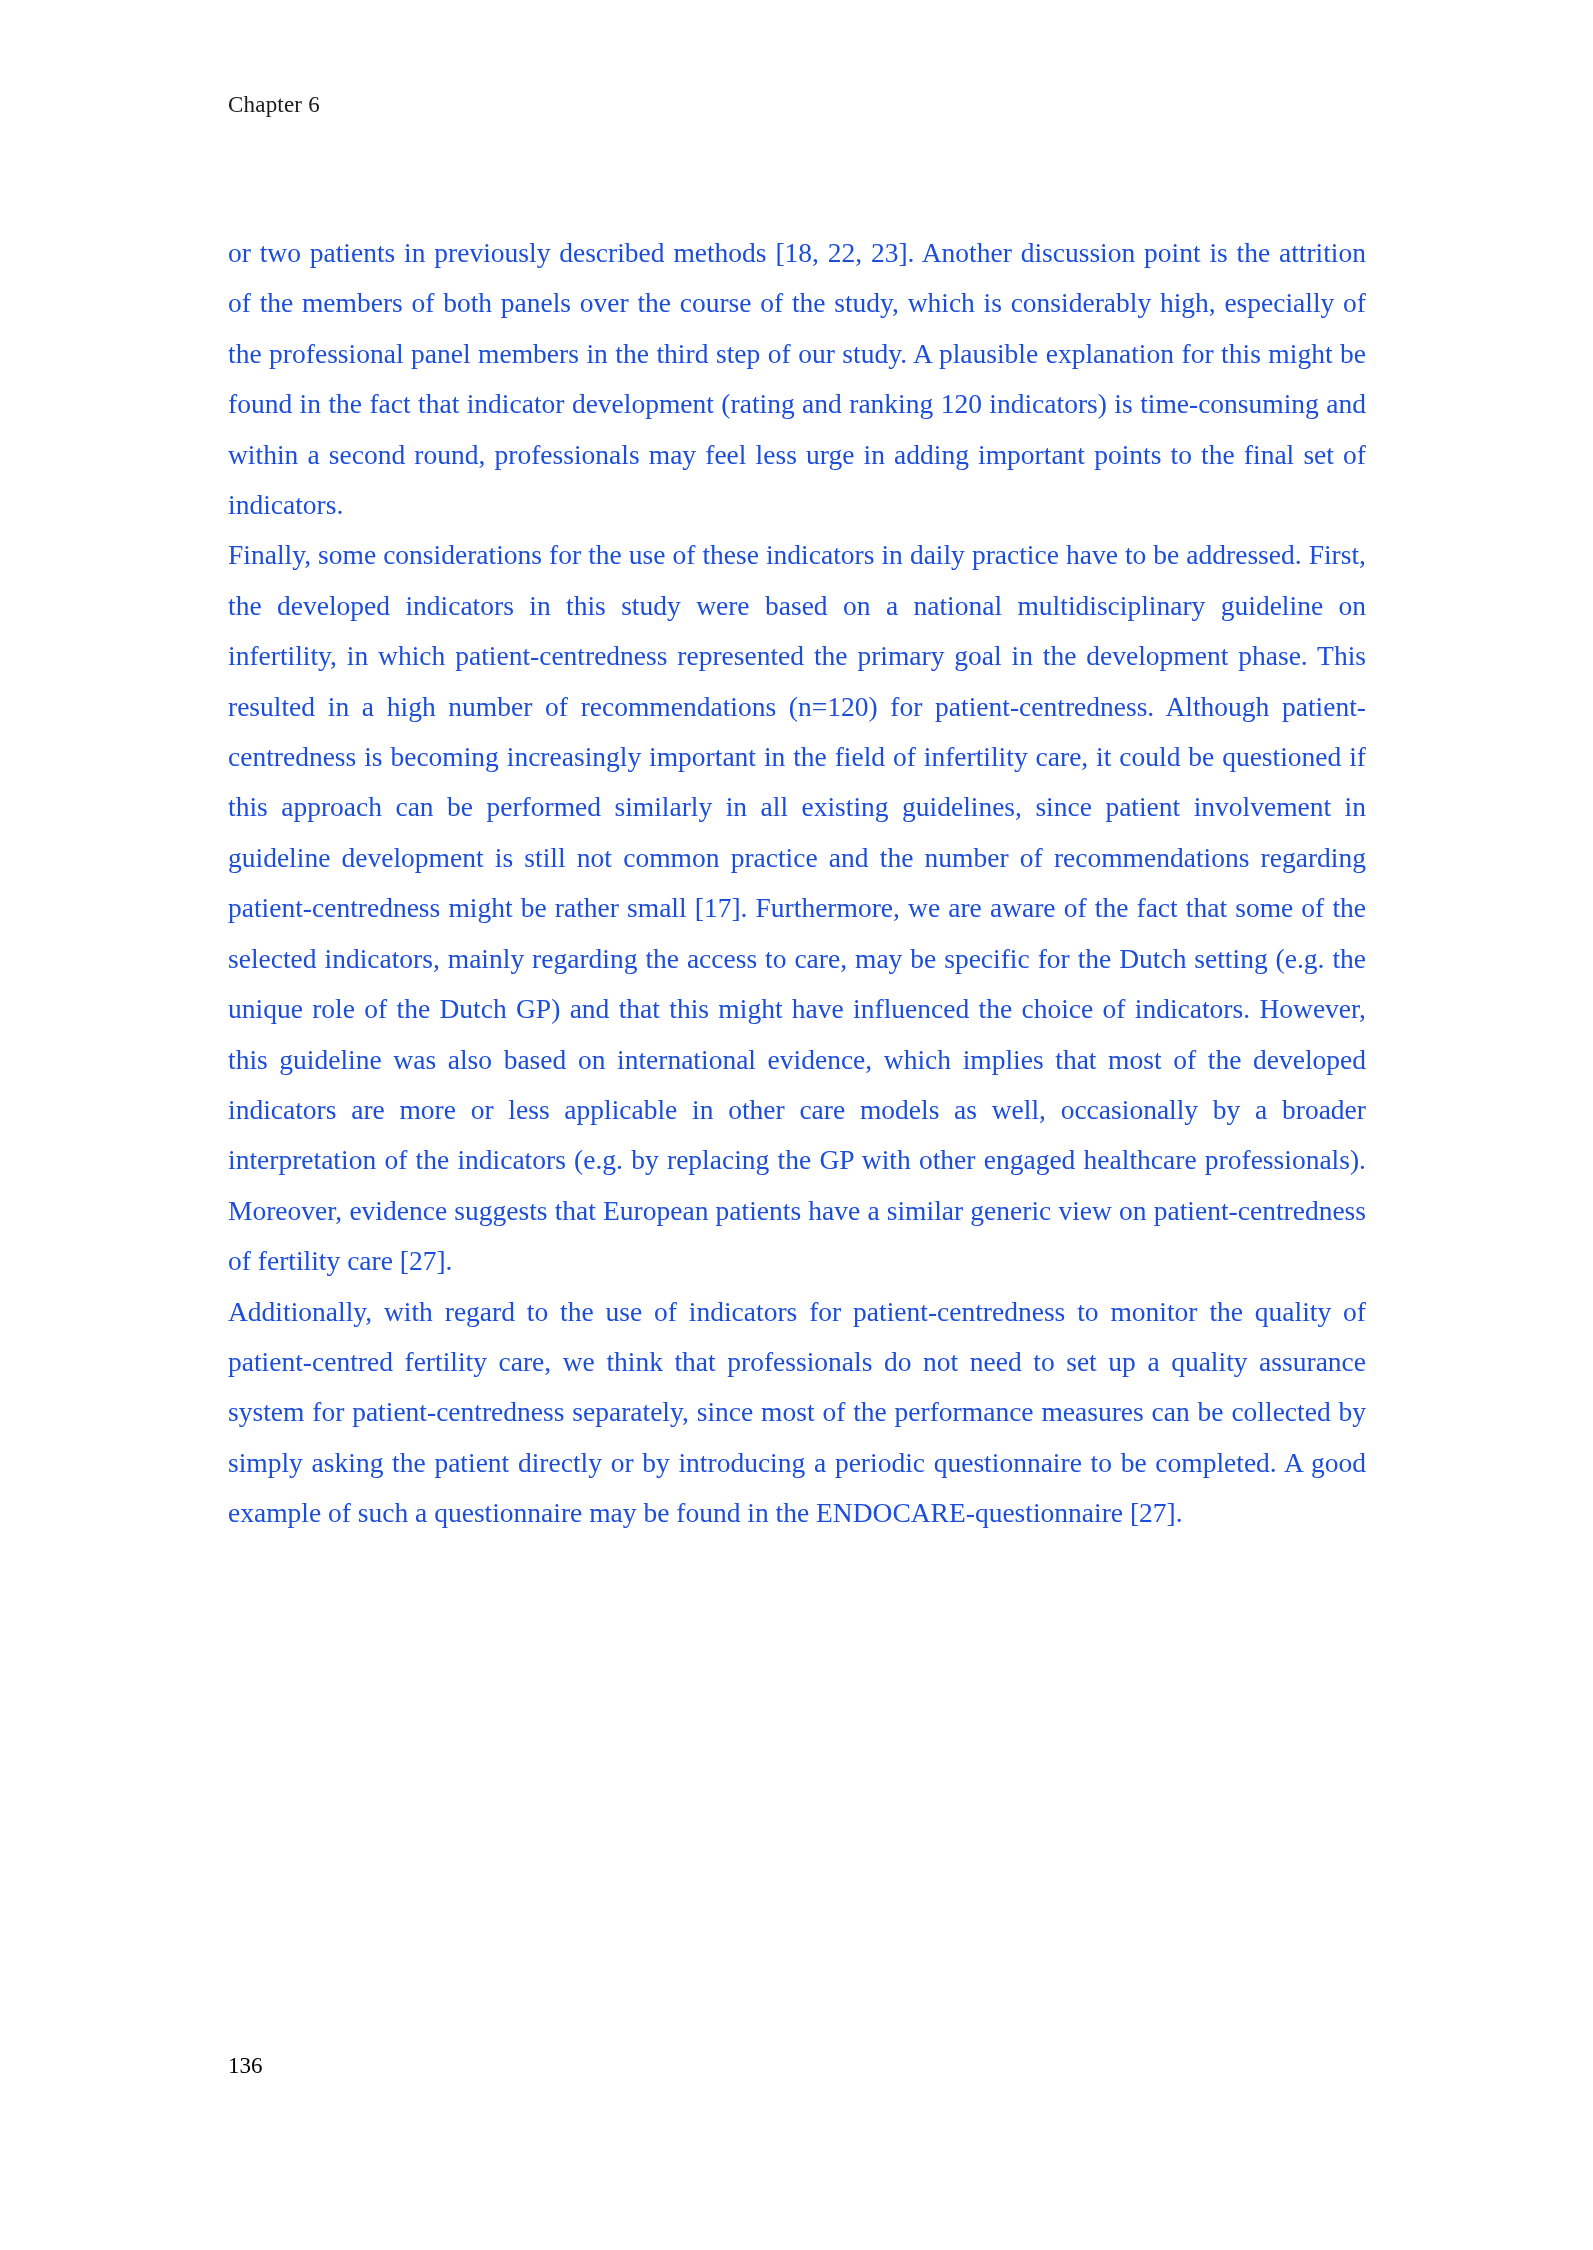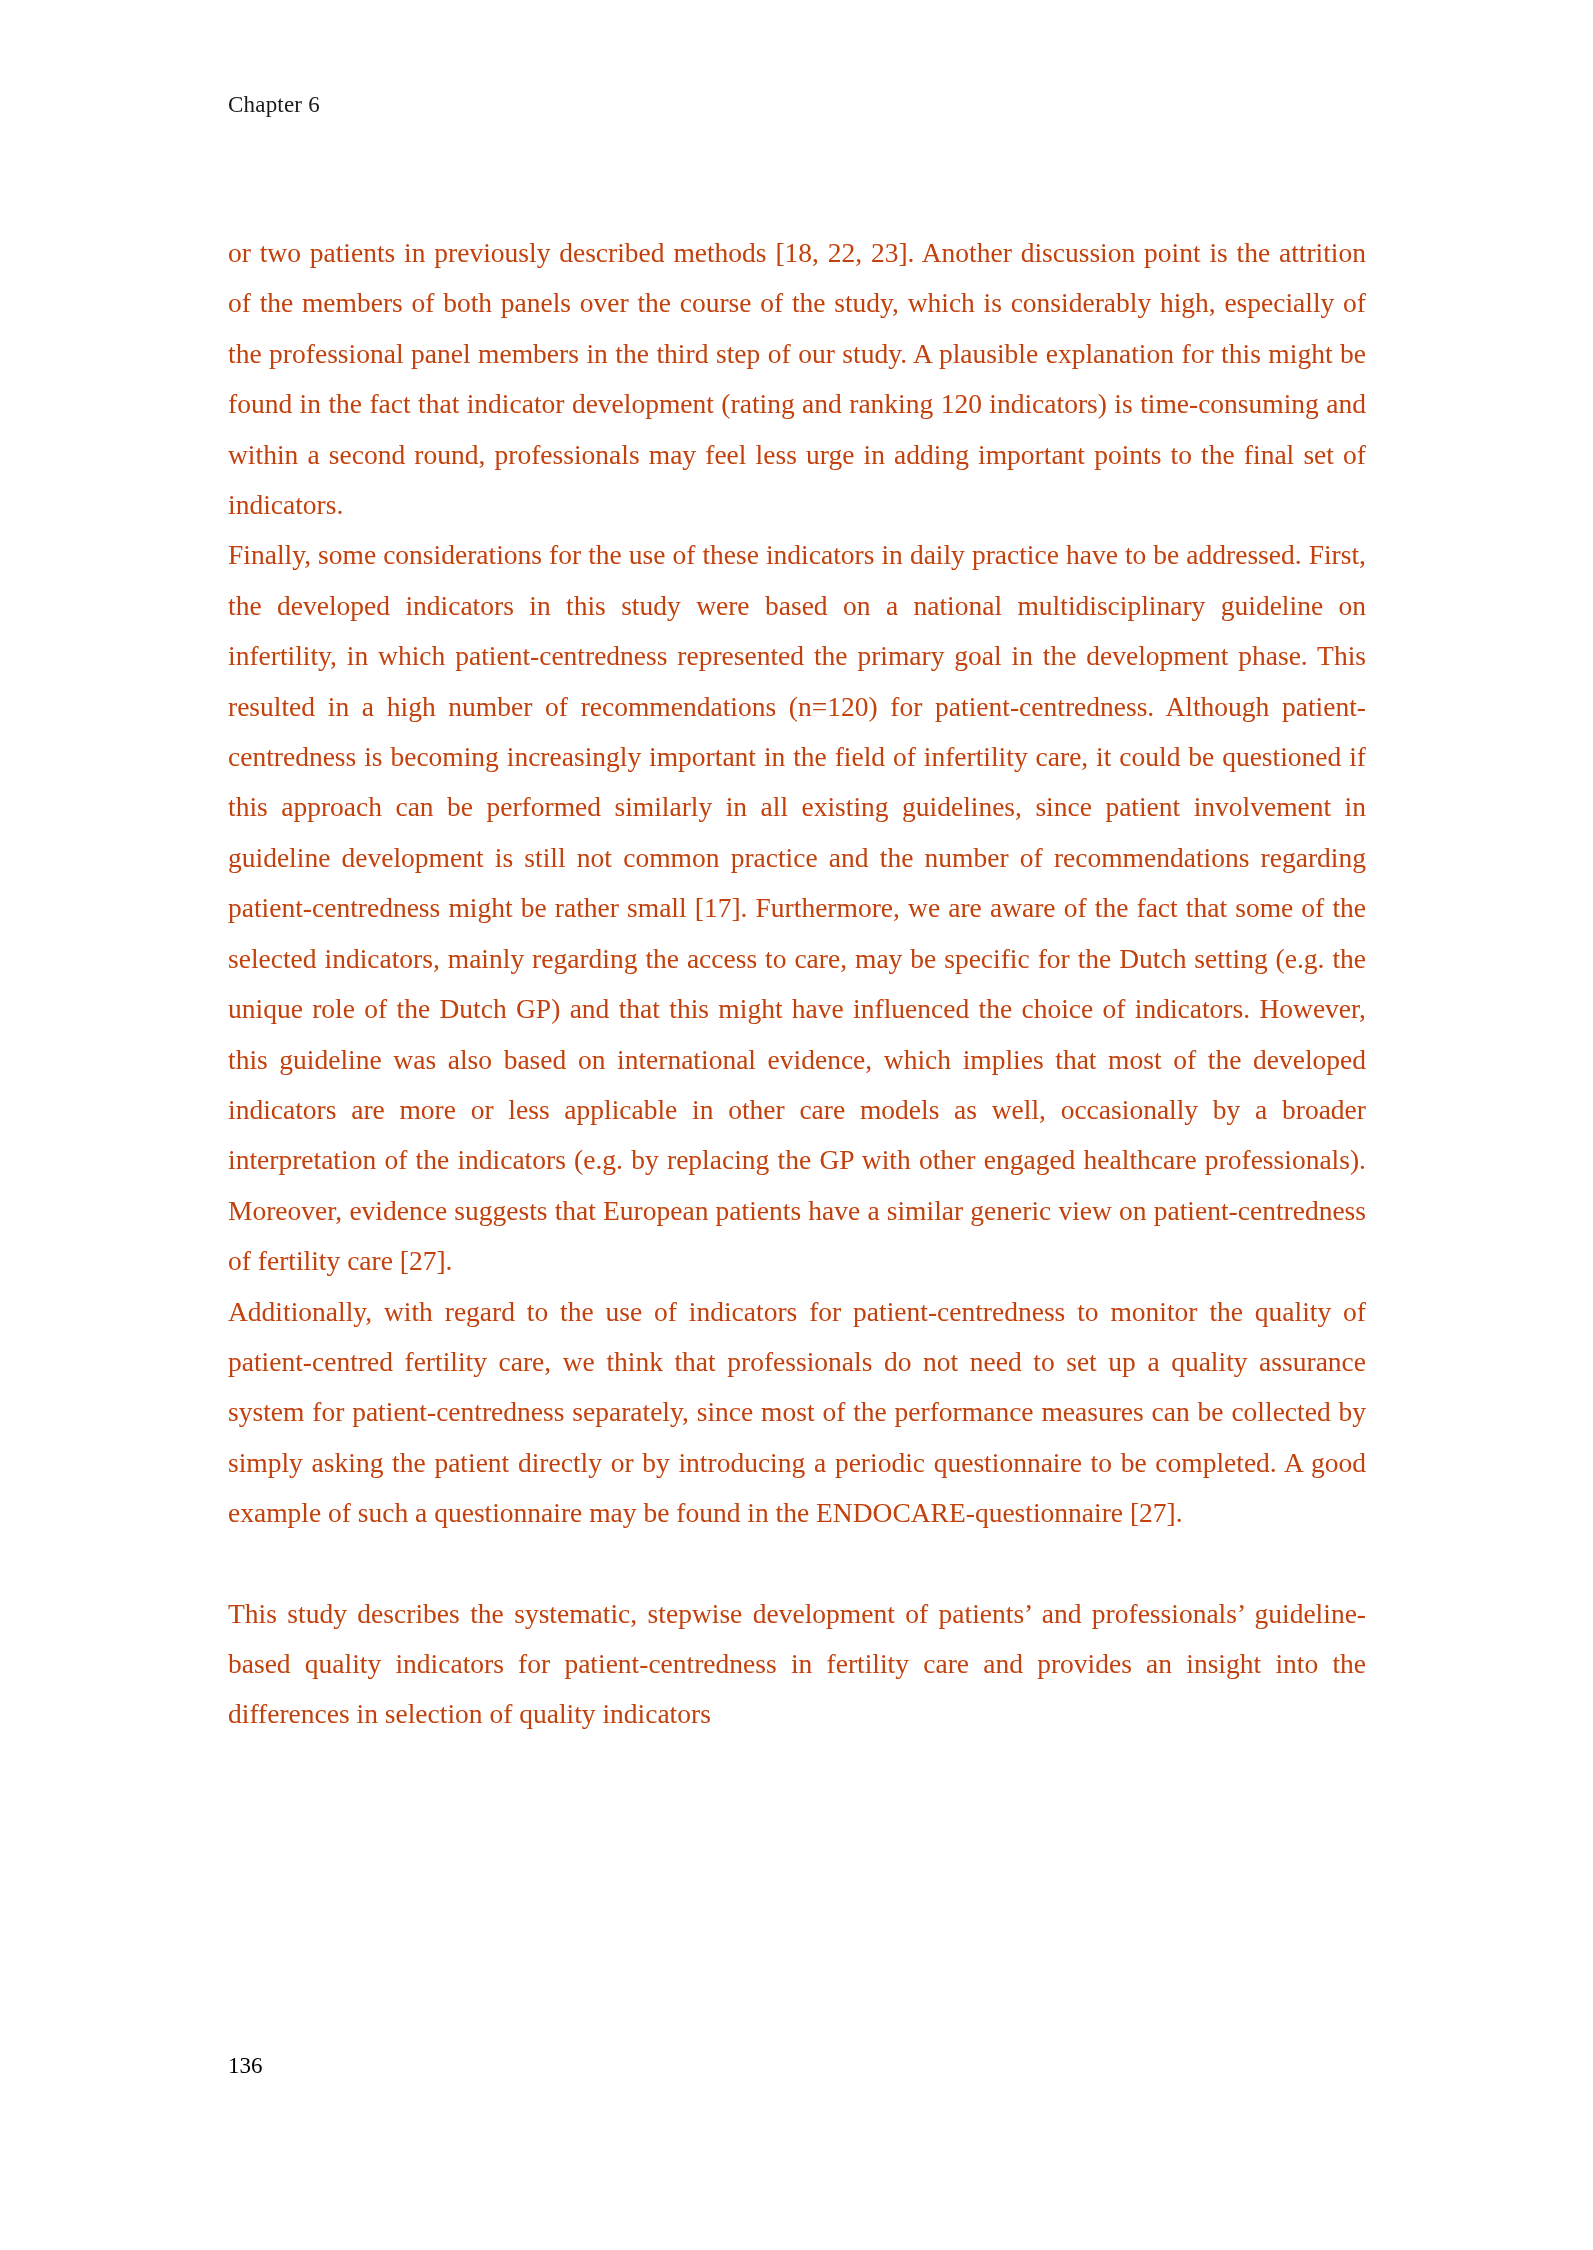--- a/index.html
+++ b/index.html
@@ -35,21 +35,21 @@
     left: 228px;
     width: 1138px;
   }
   p.body-par {
     margin: 0;
     font-size: 27.5px;
     line-height: 50.4px;
     text-align: justify;
     text-justify: inter-word;
     hyphens: none;
-    color: #c2410c;
+    color: #1d4ed8;
   }
   .section-heading {
     margin: 0;
     font-size: 27.5px;
     line-height: 50.4px;
     font-style: italic;
     font-weight: normal;
     text-align: left;
     color: #1a1a1a;
   }
@@ -75,19 +75,18 @@
 
     <p class="body-par">or two patients in previously described methods [18, 22, 23]. Another discussion point is the attrition of the members of both panels over the course of the study, which is considerably high, especially of the professional panel members in the third step of our study. A plausible explanation for this might be found in the fact that indicator development (rating and ranking 120 indicators) is time-consuming and within a second round, professionals may feel less urge in adding important points to the final set of indicators.</p>
 
     <p class="body-par">Finally, some considerations for the use of these indicators in daily practice have to be addressed. First, the developed indicators in this study were based on a national multidisciplinary guideline on infertility, in which patient-centredness represented the primary goal in the development phase. This resulted in a high number of recommendations (n=120) for patient-centredness. Although patient-centredness is becoming increasingly important in the field of infertility care, it could be questioned if this approach can be performed similarly in all existing guidelines, since patient involvement in guideline development is still not common practice and the number of recommendations regarding patient-centredness might be rather small [17]. Furthermore, we are aware of the fact that some of the selected indicators, mainly regarding the access to care, may be specific for the Dutch setting (e.g. the unique role of the Dutch GP) and that this might have influenced the choice of indicators. However, this guideline was also based on international evidence, which implies that most of the developed indicators are more or less applicable in other care models as well, occasionally by a broader interpretation of the indicators (e.g. by replacing the GP with other engaged healthcare professionals).  Moreover, evidence suggests that European patients have a similar generic view on patient-centredness of fertility care [27].</p>
 
     <p class="body-par">Additionally, with regard to the use of indicators for patient-centredness to monitor the quality of patient-centred fertility care, we think that professionals do not need to set up a quality assurance system for patient-centredness separately, since most of the performance measures can be collected by simply asking the patient directly or by introducing a periodic questionnaire to be completed. A good example of such a questionnaire may be found in the ENDOCARE-questionnaire [27].</p>
 
     <div class="gap"></div>
 
 
-    <p class="body-par">This study describes the systematic, stepwise development of patients’ and professionals’ guideline-based quality indicators for patient-centredness in fertility care and provides an insight into the differences in selection of quality indicators</p>
 
   </div>
 
   <div class="folio">136</div>
 
 </div>
 
 </body></html>

